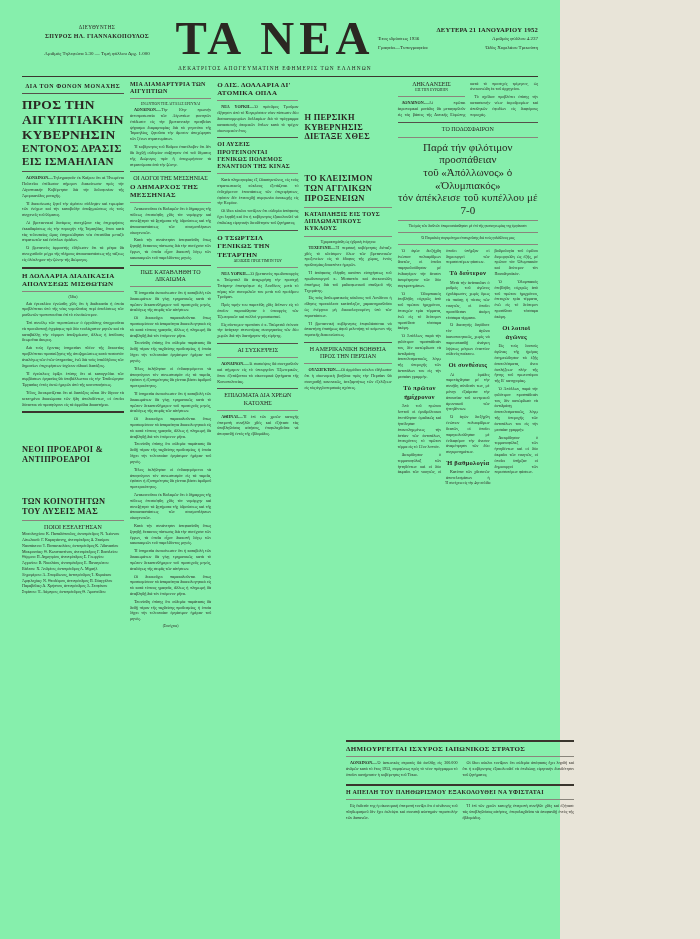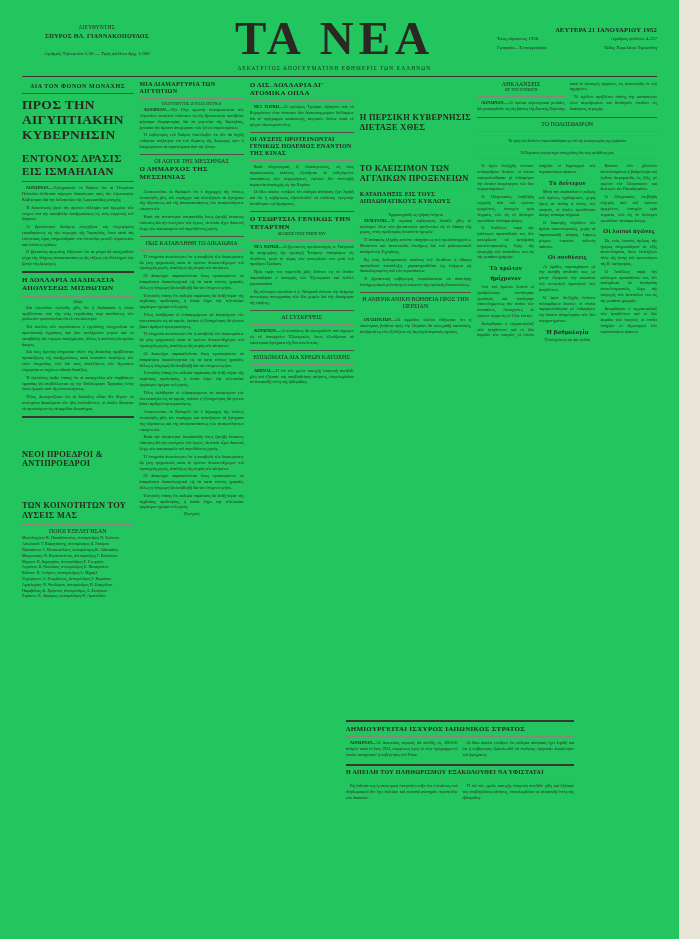--- a/index.html
+++ b/index.html
@@ -6,22 +6,22 @@
   html, body { margin:0; padding:0; }
   body {
     width:700px; height:939px;
     background:#e8e4d8;
     font-family:"Liberation Serif", serif;
     color:#2b2722;
     overflow:hidden;
   }
   .page {
     position:relative;
-    width:679px; height:939px;
-    background:#22c55e;
+    width:560px; height:939px;
+    background:#86efac;
     padding:18px 22px 6px 22px;
   }
   
   .masthead { display:flex; align-items:flex-start; justify-content:space-between; }
   .mh-left  { width:150px; font-size:5.2px; line-height:1.5; text-align:center; padding-top:6px; }
   .mh-left .lbl { letter-spacing:.4px; }
   .mh-left .name { font-weight:bold; font-size:6px; letter-spacing:.3px; }
   .mh-left .row { margin-top:9px; font-size:5px; }
   .mh-center { flex:1; text-align:center; }
   .title {
@@ -103,21 +103,21 @@
   </div>
 
   <div class="rule"></div>
 
   <div class="cols">
 
     <div class="col c1">
       <div class="kicker hl">ΔΙΑ ΤΟΝ ΦΟΝΟΝ ΜΟΝΑΧΗΣ</div>
       <div class="sep"></div>
       <div class="hl h-xl">ΠΡΟΣ ΤΗΝ ΑΙΓΥΠΤΙΑΚΗΝ ΚΥΒΕΡΝΗΣΙΝ</div>
-      <div class="hl h-lg" style="margin-top:10px">ΕΝΤΟΝΟΣ ΔΡΑΣΙΣ ΕΙΣ ΙΣΜΑΗΛΙΑΝ</div>
+      <div class="hl h-lg" style="margin-top:0">ΕΝΤΟΝΟΣ ΔΡΑΣΙΣ ΕΙΣ ΙΣΜΑΗΛΙΑΝ</div>
       <div class="sep"></div>
 
       <div class="body">
         <p><span class="dateline">ΛΟΝΔΙΝΟΝ.—</span><span>Τηλεγραφοῦν ἐκ Καΐρου ὅτι αἱ Ἡνωμέναι Πολιτεῖαι ἐπέδωσαν σήμερον διακοίνωσιν πρὸς τὴν Αἰγυπτιακὴν Κυβέρνησιν διὰ τὴν δολοφονίαν τῆς Ἀμερικανίδος μοναχῆς.</span></p>
         <p>Ἡ διακοίνωσις ζητεῖ τὴν ἀμέσου σύλληψιν καὶ τιμωρίαν τῶν ἐνόχων καὶ τὴν καταβολὴν ἀποζημιώσεως εἰς τοὺς συγγενεῖς τοῦ θύματος.</p>
         <p>Αἱ βρεταννικαὶ δυνάμεις συνεχίζουν τὰς ἐπιχειρήσεις ἐκκαθαρίσεως εἰς τὴν περιοχὴν τῆς Ἰσμαηλίας, ὅπου κατὰ τὰς τελευταίας ὥρας ἐσημειώθησαν νέα ἐπεισόδια μεταξὺ στρατιωτῶν καὶ ἐνόπλων ὁμάδων.</p>
         <p>Ὁ βρεταννὸς ἁρμοστὴς ἐδήλωσεν ὅτι τὰ μέτρα θὰ συνεχισθοῦν μέχρι τῆς πλήρους ἀποκαταστάσεως τῆς τάξεως εἰς ὁλόκληρον τὴν ζώνην τῆς Διώρυγος.</p>
       </div>
 
       <div class="sep dbl"></div>
@@ -260,20 +260,25 @@
         <div class="body">
           <p><span class="dateline">ΛΟΝΔΙΝΟΝ.—</span><span>Αἱ πρῶται ἀεροπορικαὶ μονάδες θὰ μεταφερθοῦν εἰς τὰς βάσεις τῆς Δυτικῆς Εὐρώπης κατὰ τὸ προσεχὲς τρίμηνον, ὡς ἀνεκοινώθη ἐκ τοῦ ἀρχηγείου.</span></p>
           <p>Τὸ σχέδιον προβλέπει ἐπίσης τὴν κατασκευὴν νέων ἀεροδρομίων καὶ ἀποθηκῶν ἐφοδίων εἰς διαφόρους περιοχάς.</p>
         </div>
       </div>
 
       <div class="sep"></div>
       <div class="center h-xs">ΤΟ ΠΟΔΟΣΦΑΙΡΟΝ</div>
       <div class="sep hair"></div>
 
+      <div class="center">
+        <div class="h-lg">Παρά τήν φιλότιμον προσπάθειαν</div>
+        <div class="h-lg">τοῦ «Ἀπόλλωνος» ὁ «Ὀλυμπιακός»</div>
+        <div class="h-lg">τόν ἀπέκλεισε τοῦ κυπέλλου μέ 7-0</div>
+      </div>
       <div class="sep hair"></div>
       <div class="center tiny">Τά ὁμάς τῶν διεθνῶν ἐπαρουσιάσθησαν μέ ἐπὶ τῆς φυσιογνωμίας της ἐμφάνισιν</div>
       <div class="sep hair"></div>
       <div class="center tiny">Ὁ Πειραϊκὸς συγκρότημα ἐπιτυχοῦσης διὰ τοὺς φιλάθλους μας</div>
       <div class="sep hair"></div>
 
       <div class="three body">
         <p>Ὁ ἀγὼν διεξήχθη ἐνώπιον πολυαρίθμων θεατῶν, οἱ ὁποῖοι παρηκολούθησαν μὲ ἐνδιαφέρον τὴν ἄνισον ἀναμέτρησιν τῶν δύο συγκροτημάτων.</p>
         <p>Ὁ Ὀλυμπιακὸς ἐπεβλήθη εὐχερῶς ἀπὸ τοῦ πρώτου ἡμιχρόνου, ἐπιτυχὼν τρία τέρματα, ἐνῶ εἰς τὸ δεύτερον προσέθεσε τέσσαρα ἀκόμη.</p>
         <p>Ὁ Ἀπόλλων, παρὰ τὴν φιλότιμον προσπάθειάν του, δὲν κατώρθωσε νὰ ἀντιδράσῃ ἀποτελεσματικῶς, λόγῳ τῆς ὑπεροχῆς τῶν ἀντιπάλων του εἰς τὴν μεσαίαν γραμμήν.</p>
@@ -291,21 +296,21 @@
         <p>Ὁ Ὀλυμπιακὸς ἐπεβλήθη εὐχερῶς ἀπὸ τοῦ πρώτου ἡμιχρόνου, ἐπιτυχὼν τρία τέρματα, ἐνῶ εἰς τὸ δεύτερον προσέθεσε τέσσαρα ἀκόμη.</p>
         <div class="col-head">Οἱ λοιποὶ ἀγῶνες</div>
         <p>Εἰς τοὺς λοιποὺς ἀγῶνας τῆς ἡμέρας ἐσημειώθησαν τὰ ἑξῆς ἀποτελέσματα, ἄνευ ἐκπλήξεων πλὴν τῆς ἥττης τοῦ πρωτοπόρου τῆς Β΄ κατηγορίας.</p>
         <p>Ὁ Ἀπόλλων, παρὰ τὴν φιλότιμον προσπάθειάν του, δὲν κατώρθωσε νὰ ἀντιδράσῃ ἀποτελεσματικῶς, λόγῳ τῆς ὑπεροχῆς τῶν ἀντιπάλων του εἰς τὴν μεσαίαν γραμμήν.</p>
         <p>Διεκρίθησαν ὁ τερματοφύλαξ τῶν ἡττηθέντων καὶ οἱ δύο ἀκραῖοι τῶν νικητῶν, οἱ ὁποῖοι ὑπῆρξαν οἱ δημιουργοὶ τῶν περισσοτέρων φάσεων.</p>
       </div>
       <div class="center tiny">Ἡ συνέχεια εἰς τὴν 4ην σελίδα</div>
     </div>
   </div>
 
-  <div style="position:absolute; left:346px; top:716px; width:228px;">
+  <div style="position:absolute; left:346px; top:736px; width:228px;">
     <div class="sep dbl"></div>
     <div class="hl h-sm">ΔΗΜΙΟΥΡΓΕΙΤΑΙ ΙΣΧΥΡΟΣ ΙΑΠΩΝΙΚΟΣ ΣΤΡΑΤΟΣ</div>
     <div class="sep hair"></div>
     <div class="body two">
       <p><span class="dateline">ΛΟΝΔΙΝΟΝ.—</span><span>Ὁ ἰαπωνικὸς στρατὸς θὰ ἀνέλθῃ εἰς 300.000 ἀνδρῶν κατὰ τὸ ἔτος 1953, συμφώνως πρὸς τὸ νέον πρόγραμμα τὸ ὁποῖον κατήρτισεν ἡ κυβέρνησις τοῦ Τόκιο.</span></p>
       <p>Οἱ ἴδιοι κύκλοι τονίζουν ὅτι οὐδεμία ἀπόφασις ἔχει ληφθῆ καὶ ὅτι ἡ κυβέρνησις ἐξακολουθεῖ νὰ ἐπιδιώκῃ εἰρηνικὴν διευθέτησιν τοῦ ζητήματος.</p>
     </div>
     <div class="sep dbl"></div>
     <div class="hl h-xs">Η ΑΠΕΙΛΗ ΤΟΥ ΠΛΗΘΩΡΙΣΜΟΥ ΕΞΑΚΟΛΟΥΘΕΙ ΝΑ ΥΦΙΣΤΑΤΑΙ</div>
     <div class="sep hair"></div>

